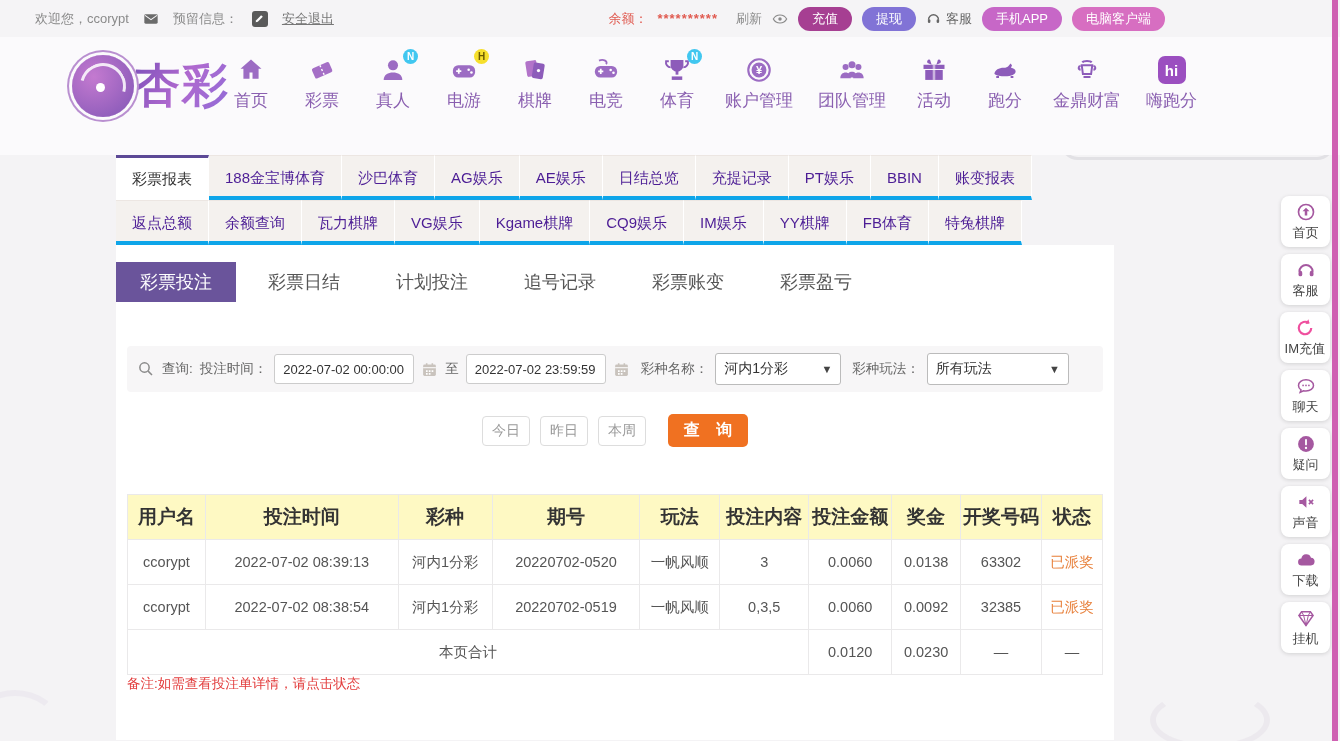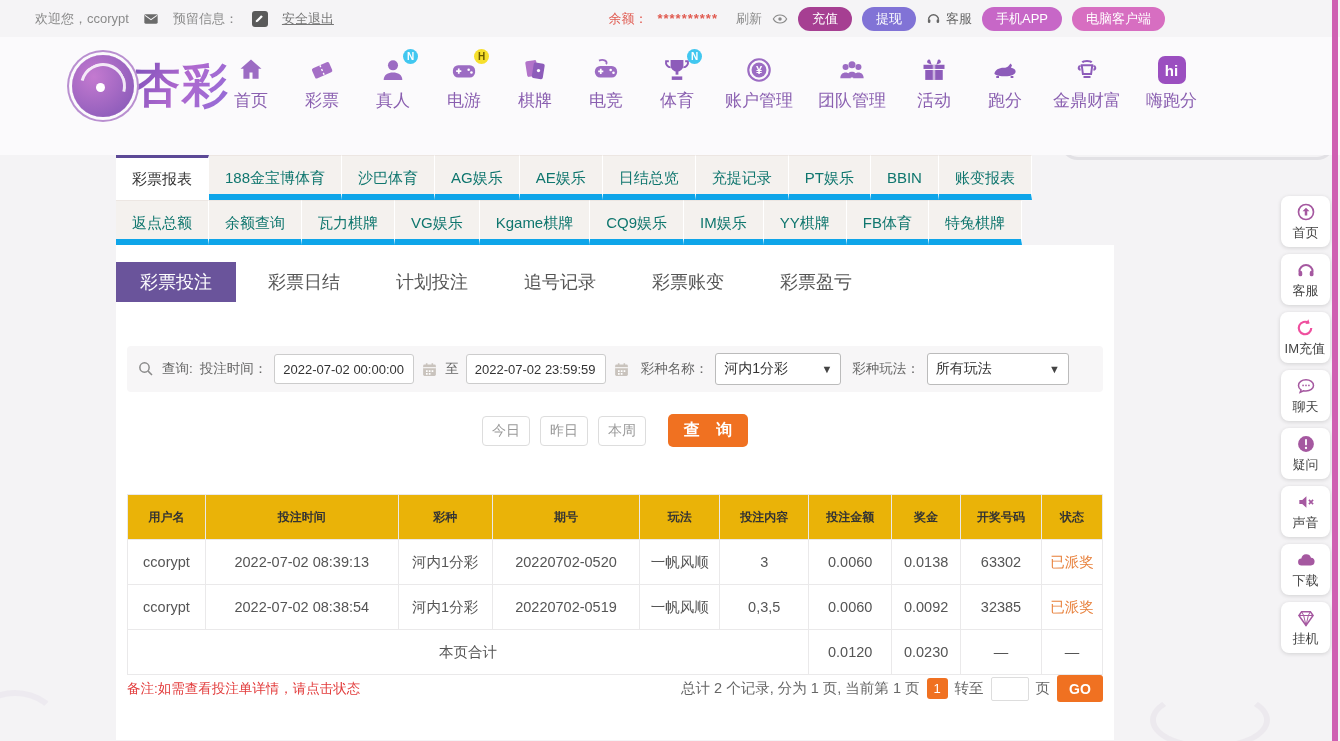--- a/index.html
+++ b/index.html
@@ -43,21 +43,21 @@
   .watermark { position:absolute; left:1060px; top:45px; width:275px; height:115px; z-index:1; color:#dedde1; pointer-events:none; }
   .wm-top { display:flex; align-items:center; justify-content:space-between; font-size:34px; font-weight:bold; letter-spacing:2px; }
   .wm-flourish { font-size:22px; letter-spacing:-2px; color:#e3e2e6; }
   .wm-box { margin-top:4px; border:3px solid #e2e1e5; border-radius:18px; padding:2px 10px; font-size:40px; font-weight:bold; text-align:center; color:#dcdbdf; white-space:nowrap; }
   .wm-swirl-br { position:absolute; left:1150px; top:690px; width:120px; height:60px; border:6px solid rgba(180,160,190,.12); border-radius:50%; border-top-color:transparent; z-index:0; }
   .wm-swirl-bl { position:absolute; left:-30px; top:690px; width:90px; height:70px; border:6px solid rgba(180,160,190,.10); border-radius:50%; border-right-color:transparent; z-index:0; }
 
   
   .main { position:absolute; left:116px; top:155px; width:998px; z-index:3; }
   .tabs-row { display:flex; }
-  .tab { background:#f4f1ee; border-right:1px solid #fff; border-bottom:6px solid #0ea5e9; border-top:1px solid #ece6e2; padding:0 16px; height:45px; line-height:44px; font-size:15px; color:#0f766e; cursor:pointer; white-space:nowrap; }
+  .tab { background:#f4f1ee; border-right:1px solid #fff; border-bottom:4px solid #0ea5e9; border-top:1px solid #ece6e2; padding:0 16px; height:45px; line-height:44px; font-size:15px; color:#4c1d95; cursor:pointer; white-space:nowrap; }
   .tab.active { background:#fff; border-top:3px solid #5c4996; line-height:41px; border-bottom:1px solid #fff; color:#333; }
   .content { background:#fff; padding-bottom:28px; min-height:495px; }
   .subtabs { display:flex; padding-top:17px; }
   .subtab { height:40px; line-height:40px; padding:0 24px; font-size:18px; color:#555; cursor:pointer; margin-right:8px; white-space:nowrap; }
   .subtab.active { background:#6a549b; color:#fff; }
 
   
   .search-box { margin:44px 11px 0; background:#f7f6f7; border-radius:4px; height:46px; display:flex; align-items:center; gap:7px; padding:0 10px; font-size:13.5px; color:#666; }
   .search-box .txt-input { width:140px; height:30px; border:1px solid #ccc; border-radius:3px; background:#fff; padding:0 8px; font-size:13px; color:#333; font-family:"Liberation Sans",sans-serif; }
   .cal-ico { width:17px; height:17px; display:inline-flex; }
@@ -67,21 +67,21 @@
   .sel .chev { font-size:11px; color:#444; }
 
   
   .quick-row { margin-top:22px; display:flex; justify-content:center; align-items:center; gap:10px; }
   .qbtn { width:48px; height:30px; background:#fff; border:1px solid #ddd; border-radius:4px; color:#999; font-size:14px; cursor:pointer; }
   .search-btn { width:80px; height:33px; background:#f07121; border:none; border-radius:5px; color:#fff; font-size:16px; font-weight:bold; letter-spacing:6px; padding-left:6px; cursor:pointer; margin-left:12px; }
 
   
   table.bet { margin:47px 11px 0; width:976px; border-collapse:collapse; font-size:14.5px; color:#555; }
   table.bet th, table.bet td { border:1px solid #eae9ea; height:45px; text-align:center; }
-  table.bet th { background:#eab308; color:#333; font-size:12px; font-weight:bold; }
+  table.bet th { background:#fef9c3; color:#333; font-size:19px; font-weight:bold; }
   .status-link { color:#e8813c; cursor:pointer;font-family:Liberation Serif, serif; }
 
   
   .footer-row { margin:0 11px 0; display:flex; align-items:center; }
   .note { color:#e23b3b; font-size:13.5px; }
   .pager { margin-left:auto; display:flex; align-items:center; gap:7px; color:#666; font-size:14.5px; }
   .page-badge { width:21px; height:21px; background:#f07121; border-radius:3px; color:#fff; font-size:13px; display:flex; align-items:center; justify-content:center; cursor:pointer; }
   .page-input { width:38px; height:24px; border:1px solid #ddd; border-radius:2px; background:#fff; }
   .go-btn { width:46px; height:27px; background:#f07121; border:none; border-radius:3px; color:#fff; font-size:14px; font-weight:bold; cursor:pointer; }
 
@@ -453,28 +453,20 @@
             <td>0.0120</td>
             <td>0.0230</td>
             <td>—</td>
             <td>—</td>
           </tr>
         </tbody>
       </table>
 
       <div class="footer-row">
         <span class="note">备注:如需查看投注单详情，请点击状态</span>
-        <div class="pager">
-          <span>总计 2 个记录, 分为 1 页, 当前第 1 页</span>
-          <span class="page-badge">1</span>
-          <span>转至</span>
-          <input class="page-input" style="">
-          <span>页</span>
-          <button class="go-btn">GO</button>
-        </div>
       </div>
 
     </div>
   </div>
 
   <div class="sidebar">
     <div class="side-card">
       <span class="sico">
         <svg viewBox="0 0 24 24" width="20" height="20">
             <circle cx="12" cy="12" r="9" fill="none" stroke="currentColor" stroke-width="2"></circle>

